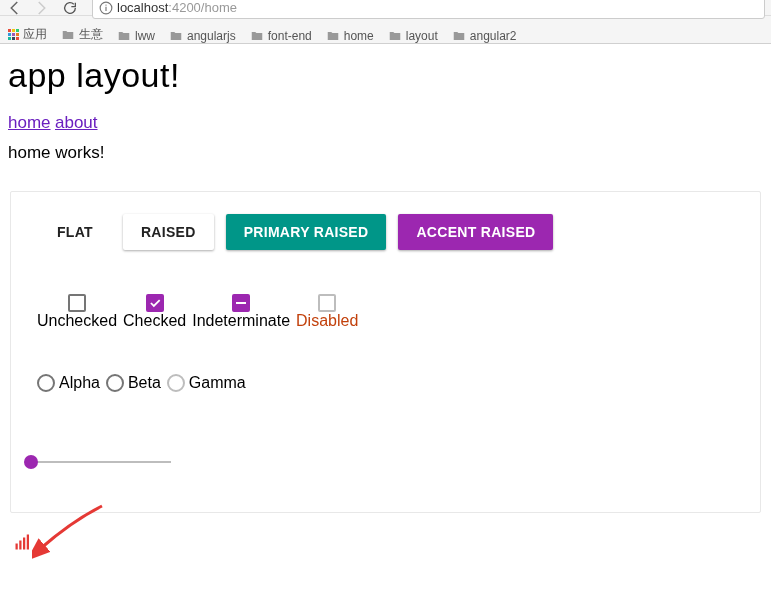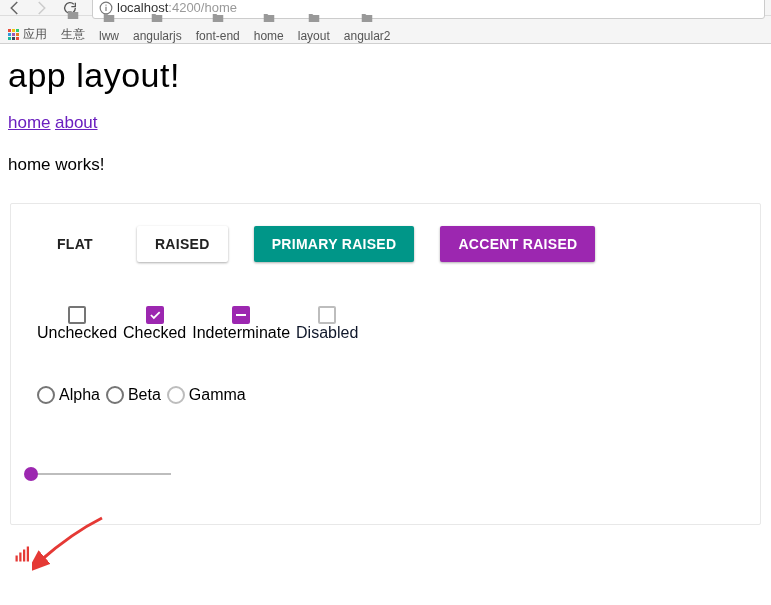--- a/index.html
+++ b/index.html
@@ -16,47 +16,47 @@
     .url-rest { color: #999; }
     
     
     .bookmarks-bar { height: 28px; background: #f5f5f5; border-bottom: 1px solid #d0d0d0; display: flex; align-items: flex-end; padding: 0 8px; gap: 14px; font-size: 12px; color: #555; }
     .apps-btn { display: flex; align-items: center; gap: 4px; cursor: pointer; }
     .apps-grid { display: grid; grid-template-columns: repeat(3, 3px); grid-template-rows: repeat(3, 3px); gap: 1px; }
     .apps-grid span { width: 3px; height: 3px; }
     .apps-grid span:nth-child(1){background:#e74c3c;} .apps-grid span:nth-child(2){background:#f1c40f;} .apps-grid span:nth-child(3){background:#2ecc71;}
     .apps-grid span:nth-child(4){background:#3498db;} .apps-grid span:nth-child(5){background:#9b59b6;} .apps-grid span:nth-child(6){background:#e67e22;}
     .apps-grid span:nth-child(7){background:#1abc9c;} .apps-grid span:nth-child(8){background:#34495e;} .apps-grid span:nth-child(9){background:#e74c3c;}
-    .bookmark-folder { display: flex; align-items: center; gap: 4px; cursor: pointer; flex-direction: column; }
+    .bookmark-folder { display: flex; align-items: center; gap: 4px; cursor: pointer; }
     .folder-icon { color: #888; }
     
     
     .page { padding: 12px 8px; }
     .page-title { font-family: "Century Gothic", "Futura", sans-serif; font-weight: 300; font-size: 34px; letter-spacing: 0.5px; margin-bottom: 18px; }
-    .nav-links { margin-bottom: 22px; }
+    .nav-links { margin-bottom: 10px; }
     .nav-links a { color: #6a1fbf; text-decoration: underline; font-family: "Century Gothic", "Futura", sans-serif; font-size: 17px; font-weight: 300; }
     .route-text { font-family: "Century Gothic", "Futura", sans-serif; font-weight: 300; font-size: 17px; margin-bottom: 28px; }
     
     
     .card { border: 1px solid #e8e8e8; border-radius: 2px; padding: 22px 20px 30px 20px; margin: 0 2px; }
-    .btn-row { display: flex; gap: 26px; align-items: flex-end; margin-bottom: 44px; padding-left: 8px; }
+    .btn-row { display: flex; gap: 12px; align-items: flex-end; margin-bottom: 44px; padding-left: 8px; }
     .btn { font-family: Arial, sans-serif; font-size: 14px; font-weight: bold; letter-spacing: 0.3px; padding: 10px 18px; border: none; border-radius: 2px; cursor: pointer; text-transform: uppercase; }
     .btn-flat { background: transparent; color: #222; }
     .btn-raised { background: #fff; color: #222; box-shadow: 0 1px 3px rgba(0,0,0,0.2), 0 1px 2px rgba(0,0,0,0.14); }
     .btn-primary { background: #009688; color: #fff; box-shadow: 0 1px 3px rgba(0,0,0,0.2), 0 1px 2px rgba(0,0,0,0.14); }
     .btn-accent { background: #9c27b0; color: #fff; box-shadow: 0 1px 3px rgba(0,0,0,0.2), 0 1px 2px rgba(0,0,0,0.14); }
     
     .checkbox-row { display: flex; gap: 6px; align-items: center; margin-bottom: 44px; padding-left: 6px; font-size: 16px; }
     .checkbox { display: inline-flex; align-items: center; gap: 0; cursor: pointer; flex-direction: column; }
     .cb-box { width: 18px; height: 18px; border: 2px solid #757575; border-radius: 2px; display: inline-flex; align-items: center; justify-content: center; }
     .cb-box.checked { background: #9c27b0; border-color: #9c27b0; color: #fff; }
     .cb-box.indeterminate { background: #9c27b0; border-color: #9c27b0; }
     .cb-box.indeterminate::after { content: ''; width: 10px; height: 2px; background: #fff; }
     .cb-box.disabled { border-color: #bdbdbd; }
-    .checkbox.disabled { color: #0f172a; cursor: default; }
+    .checkbox.disabled { color: #c2410c; cursor: default; }
     
     .radio-row { display: flex; gap: 6px; align-items: center; margin-bottom: 60px; padding-left: 6px; font-size: 16px; }
     .radio { display: inline-flex; align-items: center; gap: 4px; cursor: pointer; }
     .radio-ring { width: 18px; height: 18px; border: 2px solid #757575; border-radius: 50%; display: inline-block; }
     .radio-ring.disabled { border-color: #bdbdbd; }
     
     .slider-wrap { padding-left: 0; margin-bottom: 10px; }
     .slider { position: relative; width: 140px; height: 20px; }
     .slider-track { position: absolute; top: 50%; left: 0; right: 0; height: 2px; background: rgba(0,0,0,0.26); transform: translateY(-50%); }
     .slider-thumb { position: absolute; top: 50%; left: 0; width: 14px; height: 14px; background: #9c27b0; border-radius: 50%; transform: translate(-50%, -50%); cursor: pointer; }

